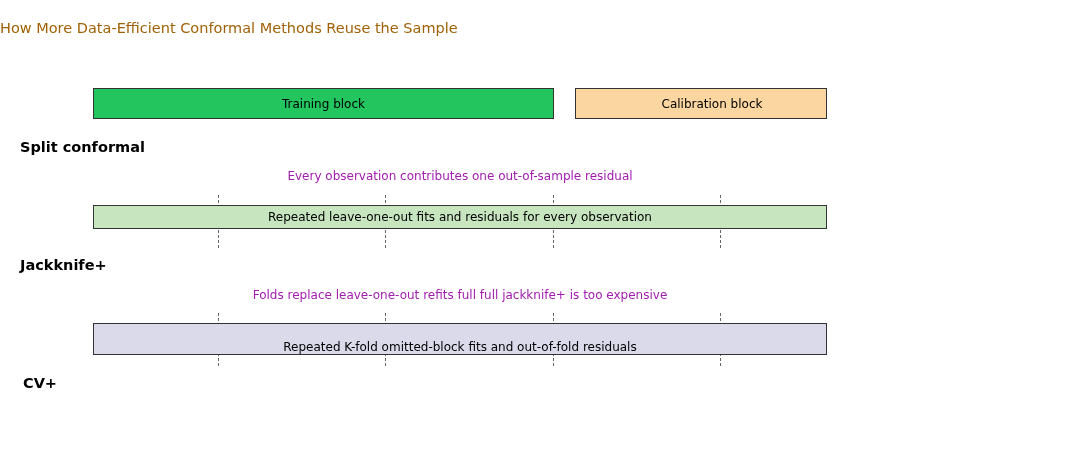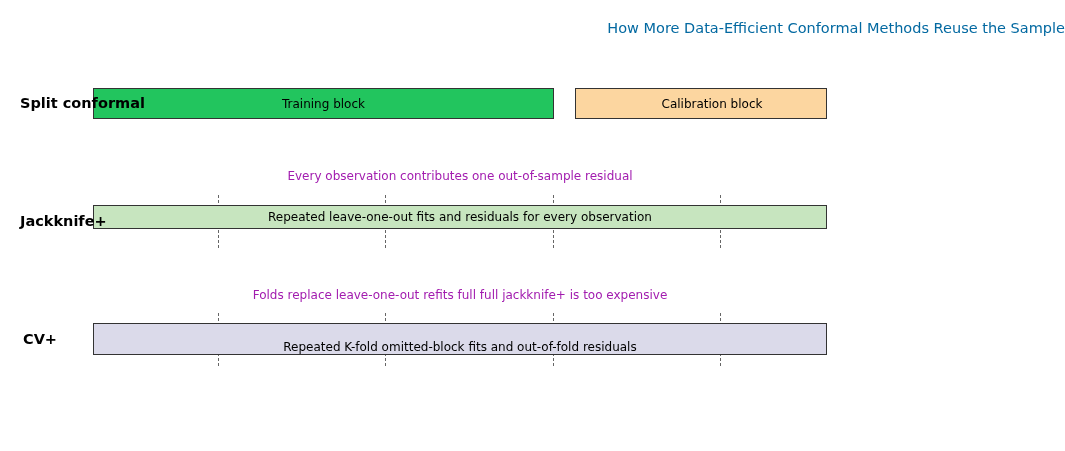--- a/index.html
+++ b/index.html
@@ -10,31 +10,32 @@
     background: #ffffff;
     font-family: "DejaVu Sans", "Liberation Sans", sans-serif;
     color: #000000;
     overflow: hidden;
   }
   .title {
     position: absolute;
     top: 20px;
     left: 0;
     width: 100%;
-    text-align: right;
+    text-align: left;
     font-size: 14.5px;
-    color: #0369a1;
+    color: #a16207;
   }
   .row-label {
     position: absolute;
     left: 20px;
     font-weight: bold;
     font-size: 14.5px;
     white-space: nowrap;
     z-index: 3;
+    margin-top: 44px;
   }
   .lbl-r1 { top: 88px;  height: 31px; line-height: 31px; }
   .lbl-r2 { top: 205px; height: 32px; line-height: 32px; }
   .lbl-r3 { top: 323px; height: 32px; line-height: 32px; left: 23px; text-align: right; }
   .block {
     position: absolute;
     box-sizing: border-box;
     border: 1.5px solid #333333;
     display: flex;
     align-items: center;

